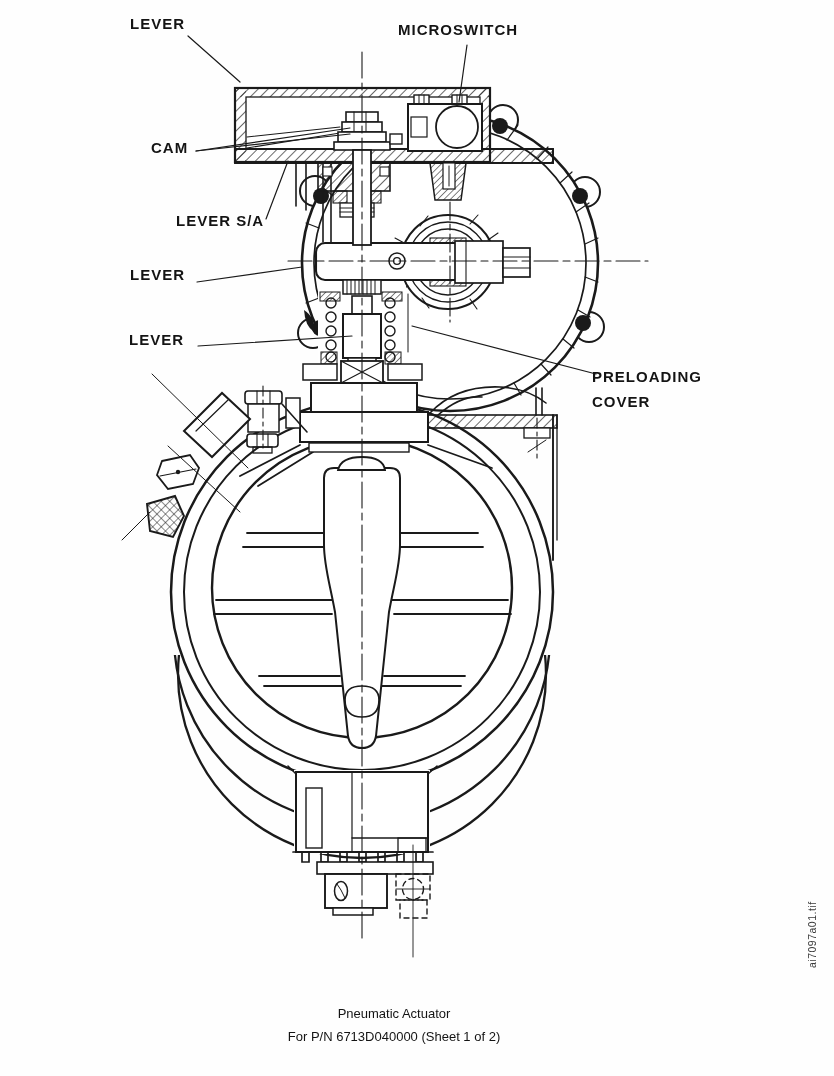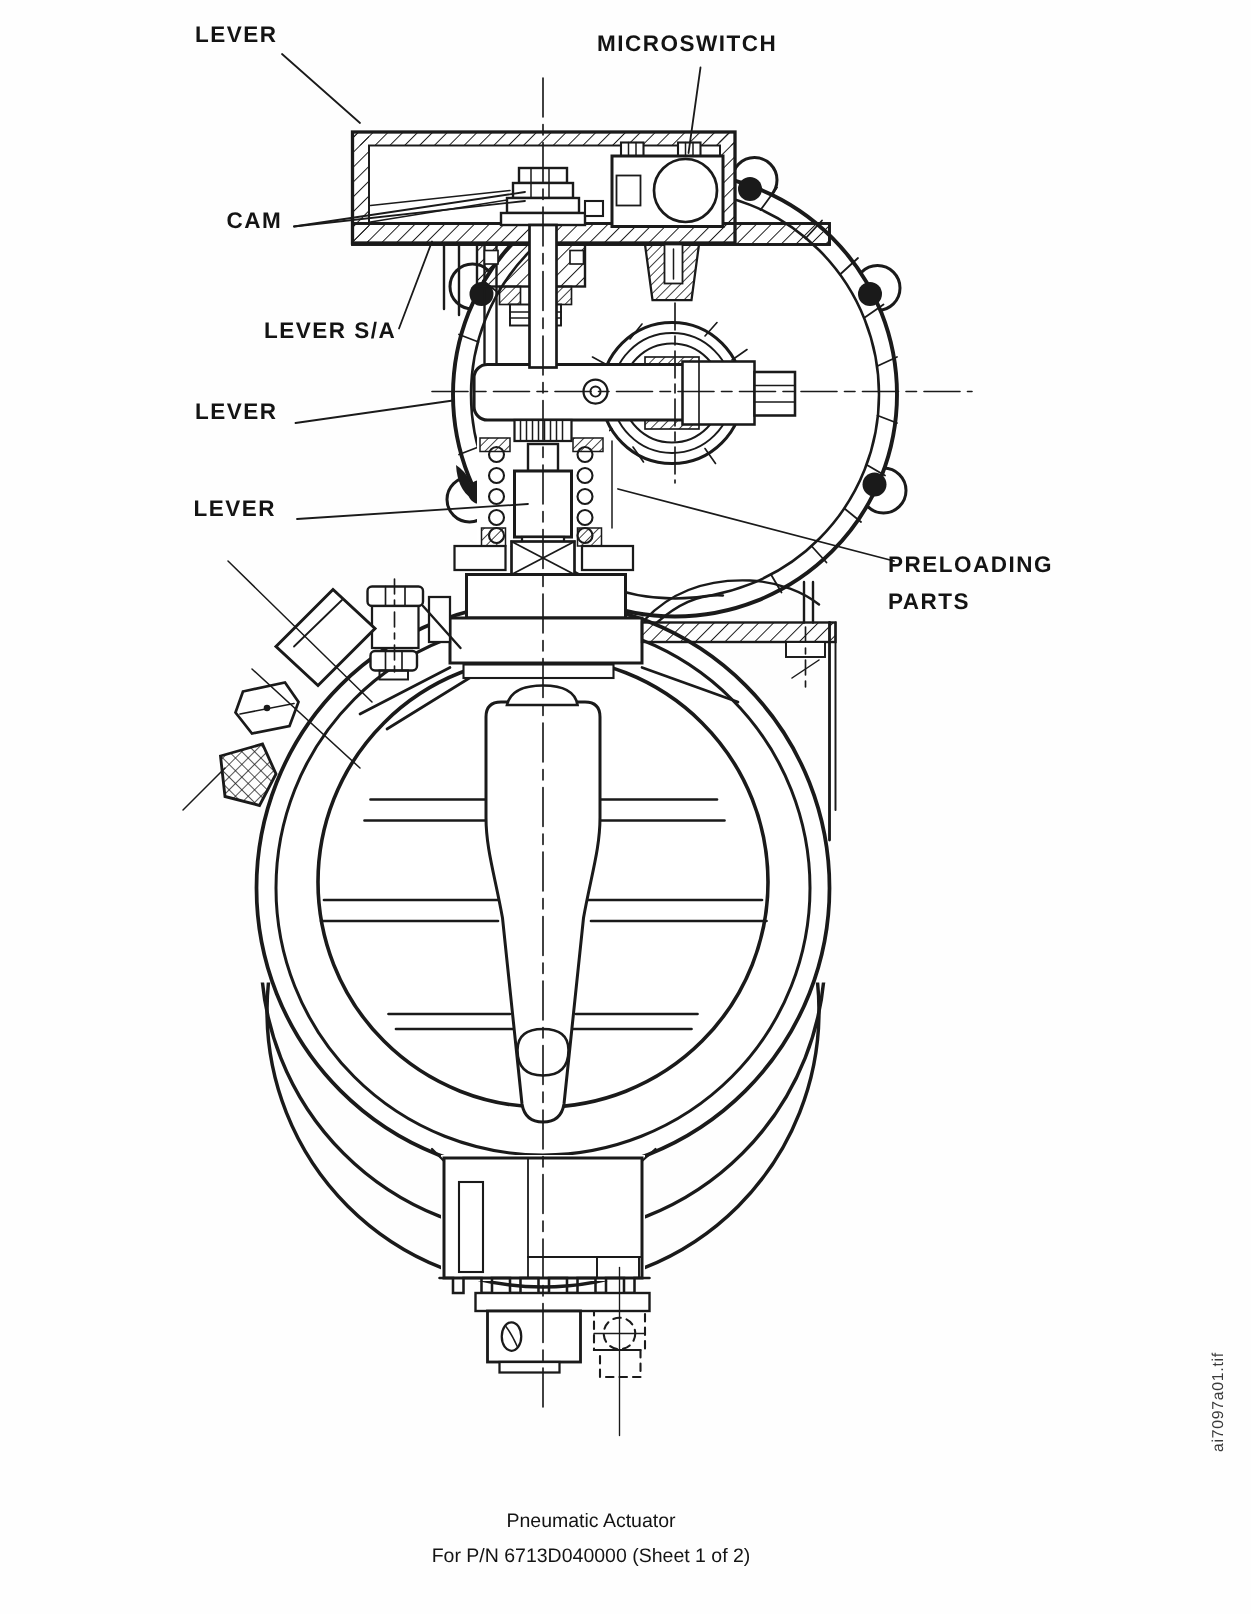--- a/index.html
+++ b/index.html
@@ -317,21 +317,21 @@
 </svg>
 
 <div class="lbl" style="left:130px;top:15px;">LEVER</div>
 <div class="lbl" style="left:398px;top:21px;">MICROSWITCH</div>
 <div class="lbl" style="left:151px;top:139px;text-align:center;">CAM</div>
 <div class="lbl" style="left:176px;top:212px;">LEVER S/A</div>
 <div class="lbl" style="left:130px;top:266px;">LEVER</div>
 <div class="lbl" style="left:129px;top:331px;">LEVER</div>
 <div class="lbl2" style="left:592px;top:364px;width:128px;">
   <span>PRELOADING</span><br>
-  <span>PARTS</span>
+  <span>COVER</span>
 </div>
 
 <div id="caption">
   <div>Pneumatic Actuator</div>
   <div>For P/N 6713D040000 (Sheet 1 of 2)</div>
 </div>
 
 <div id="watermark">ai7097a01.tif</div>
 
 </div>

